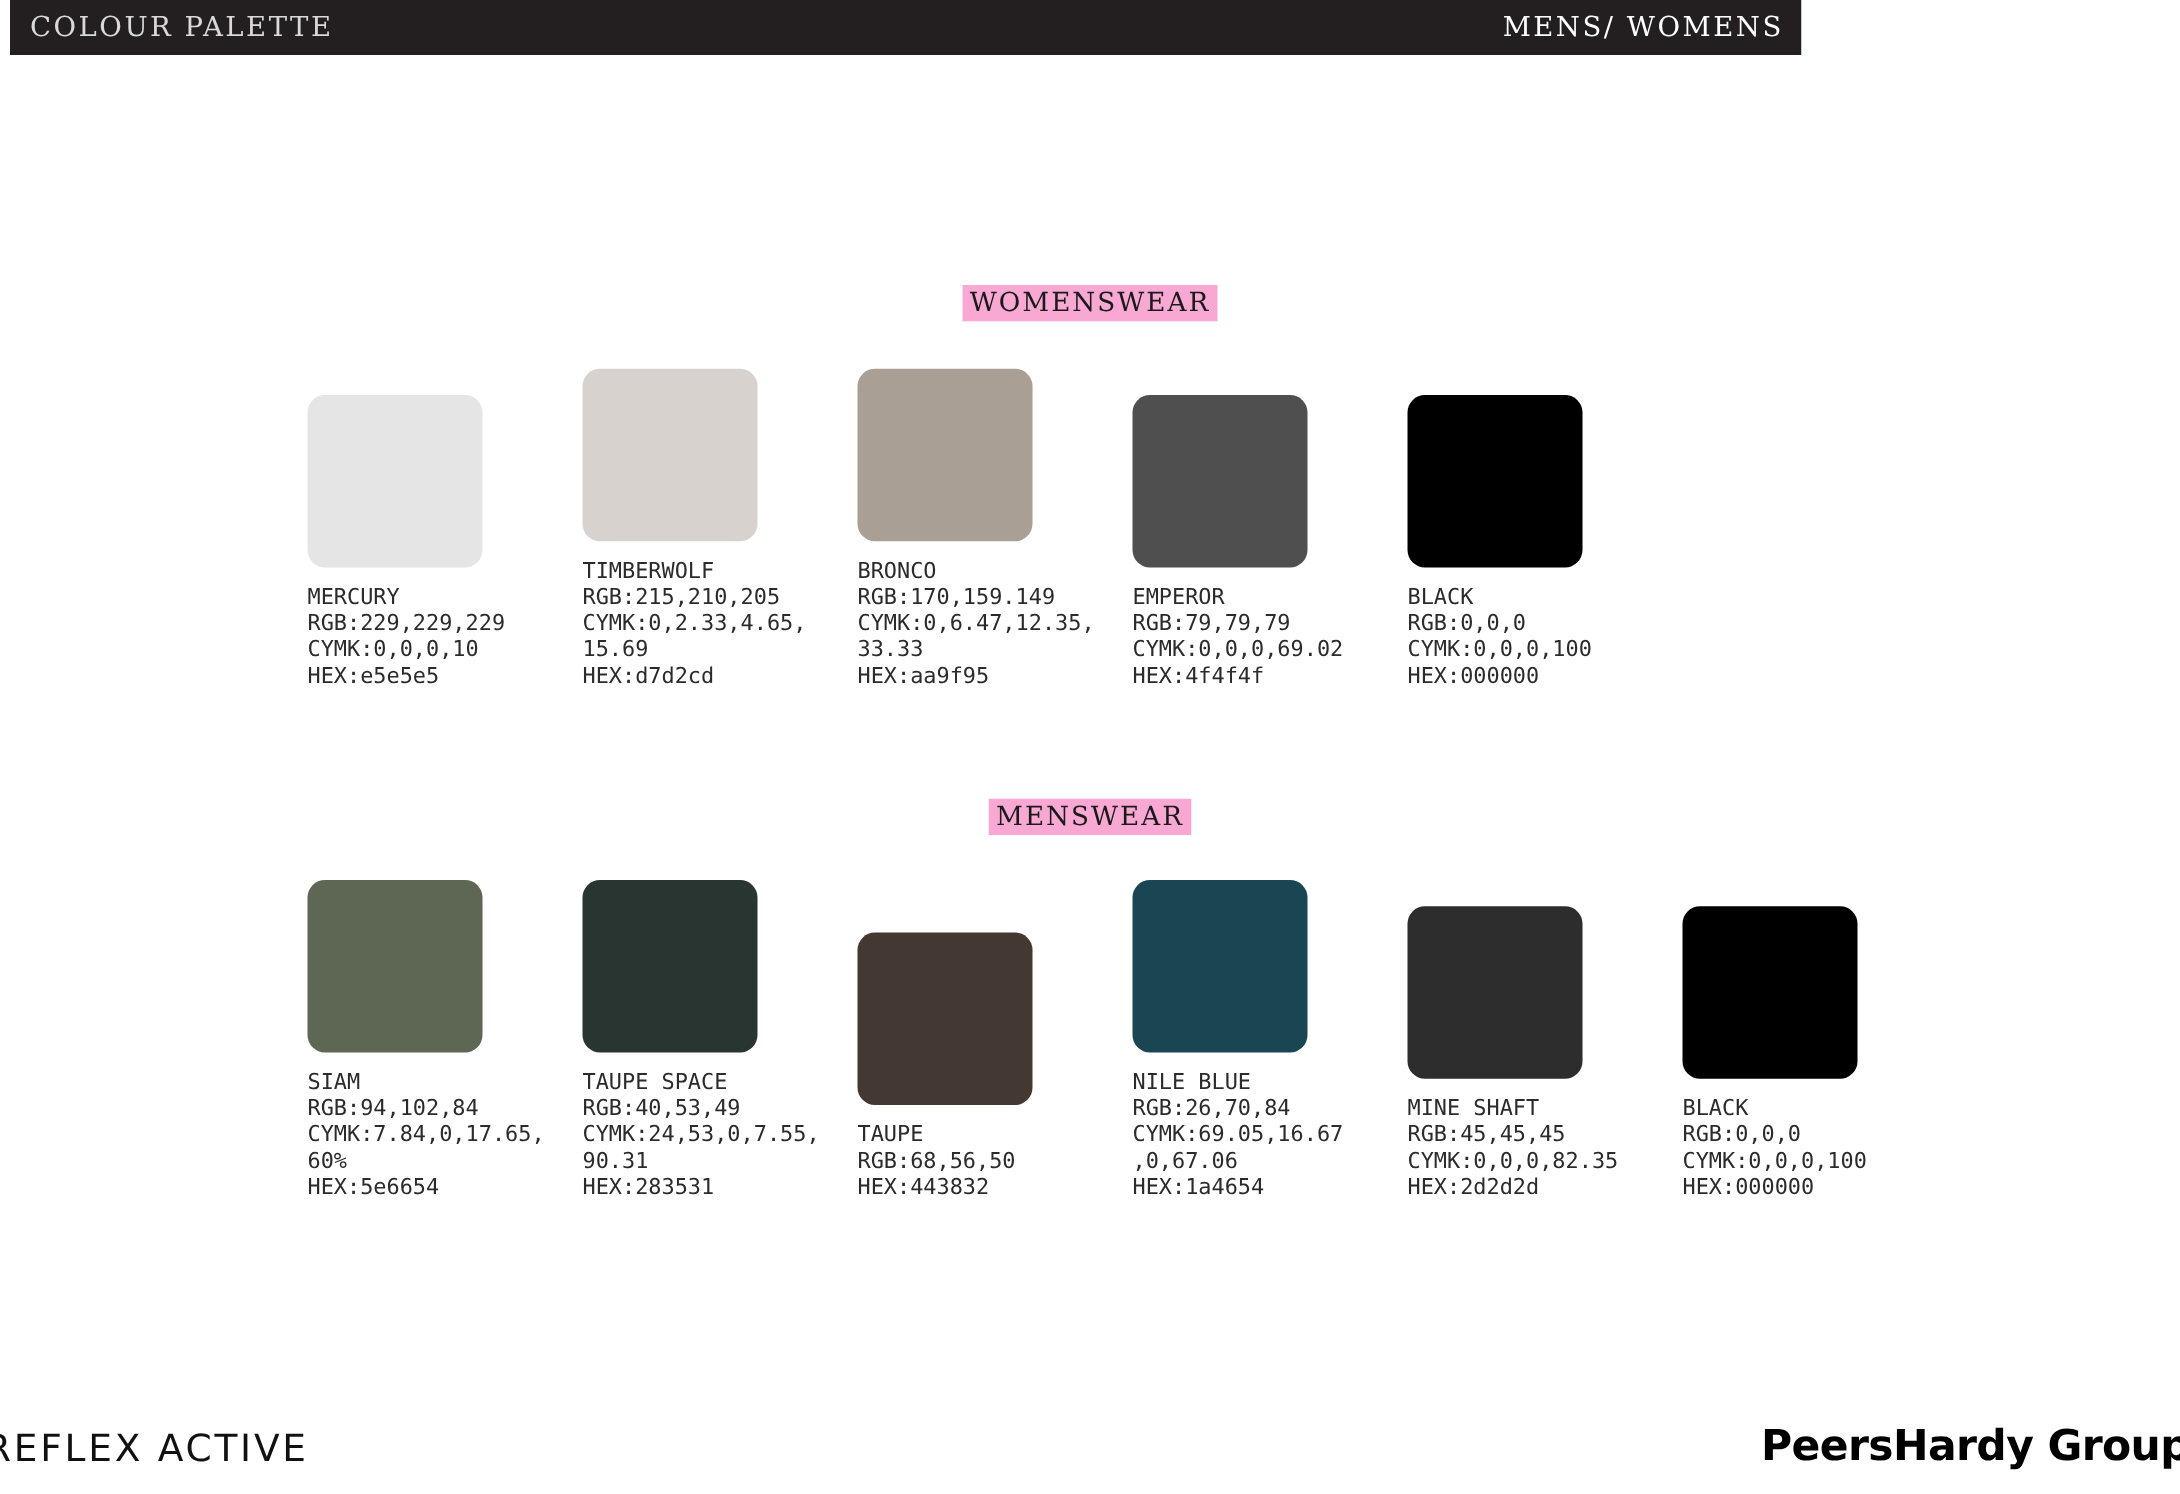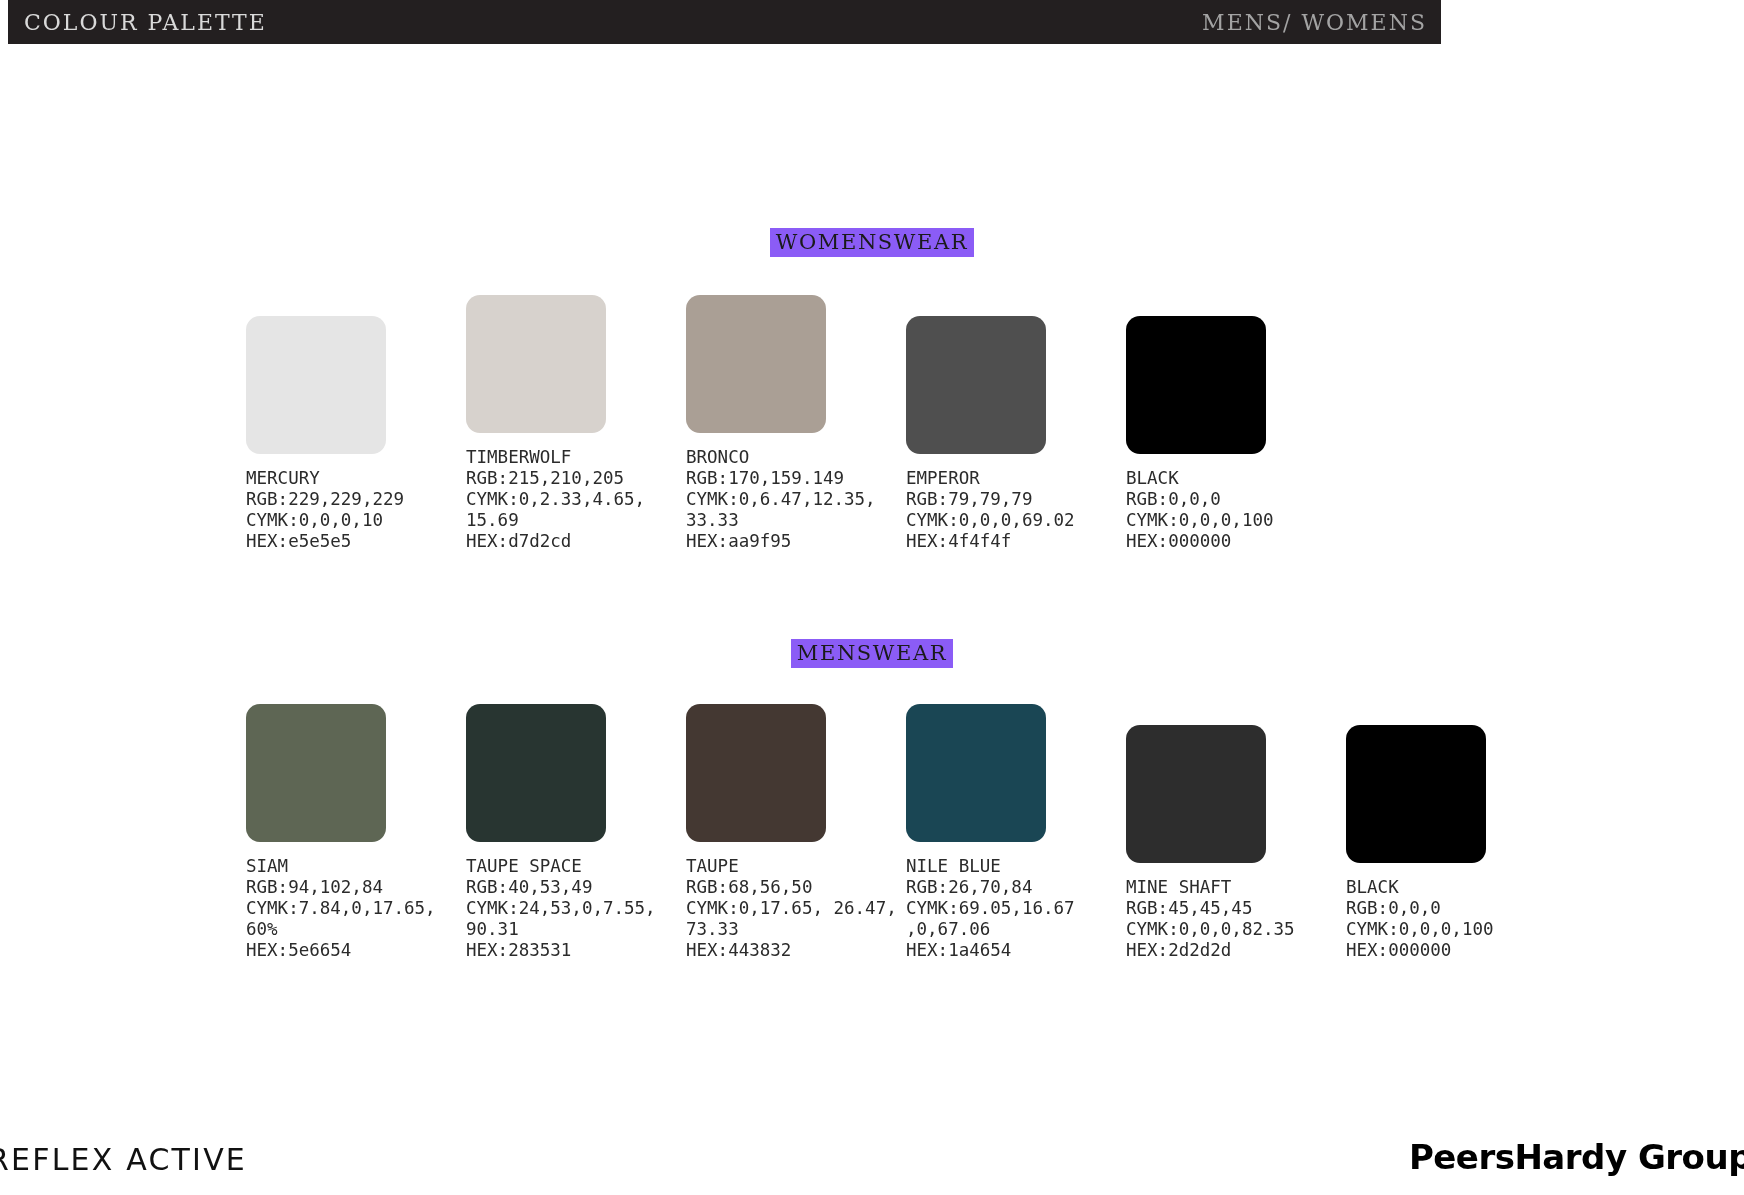--- a/index.html
+++ b/index.html
@@ -32,40 +32,40 @@
     padding: 0 14px 0 16px;
   }
   .topbar-title {
     color: #d9d9d9;
     font-size: 22px;
     letter-spacing: 2.0px;
     font-family: "DejaVu Serif", "Liberation Serif", serif;
     white-space: nowrap;
   }
   .topbar-nav {
-    color: #a3a3a3;
+    color: #ffffff;
     font-size: 22px;
     letter-spacing: 2.0px;
     font-family: "DejaVu Serif", "Liberation Serif", serif;
     white-space: nowrap;
     display: flex;
     gap: 0px;
   }
   .topbar-nav span { white-space: pre; }
 
   
   .section-heading-wrap {
     position: absolute;
     left: 0;
     width: 1744px;
     text-align: center;
   }
   .section-heading {
     display: inline-block;
-    background: #8b5cf6;
+    background: #f9a8d4;
     color: #1a1a1a;
     font-size: 21px;
     letter-spacing: 1.6px;
     font-family: "DejaVu Serif", "Liberation Serif", serif;
     padding: 3px 6px 4px 6px;
     line-height: 1.05;
   }
 
   
   .palette-row {
@@ -220,21 +220,20 @@
       <span class="swatch-line">CYMK:24,53,0,7.55, 90.31</span>
       <span class="swatch-line">HEX:283531</span>
     </div>
   </div>
 
   <div class="swatch-cell">
     <div class="swatch-chip" style="background:#443832"></div>
     <div class="swatch-info">
       <span class="swatch-name">TAUPE</span>
       <span class="swatch-line">RGB:68,56,50</span>
-      <span class="swatch-line">CYMK:0,17.65, 26.47, 73.33</span>
       <span class="swatch-line">HEX:443832</span>
     </div>
   </div>
 
   <div class="swatch-cell">
     <div class="swatch-chip" style="background:#1a4654"></div>
     <div class="swatch-info">
       <span class="swatch-name">NILE BLUE</span>
       <span class="swatch-line">RGB:26,70,84</span>
       <span class="swatch-line">CYMK:69.05,16.67 ,0,67.06</span>

